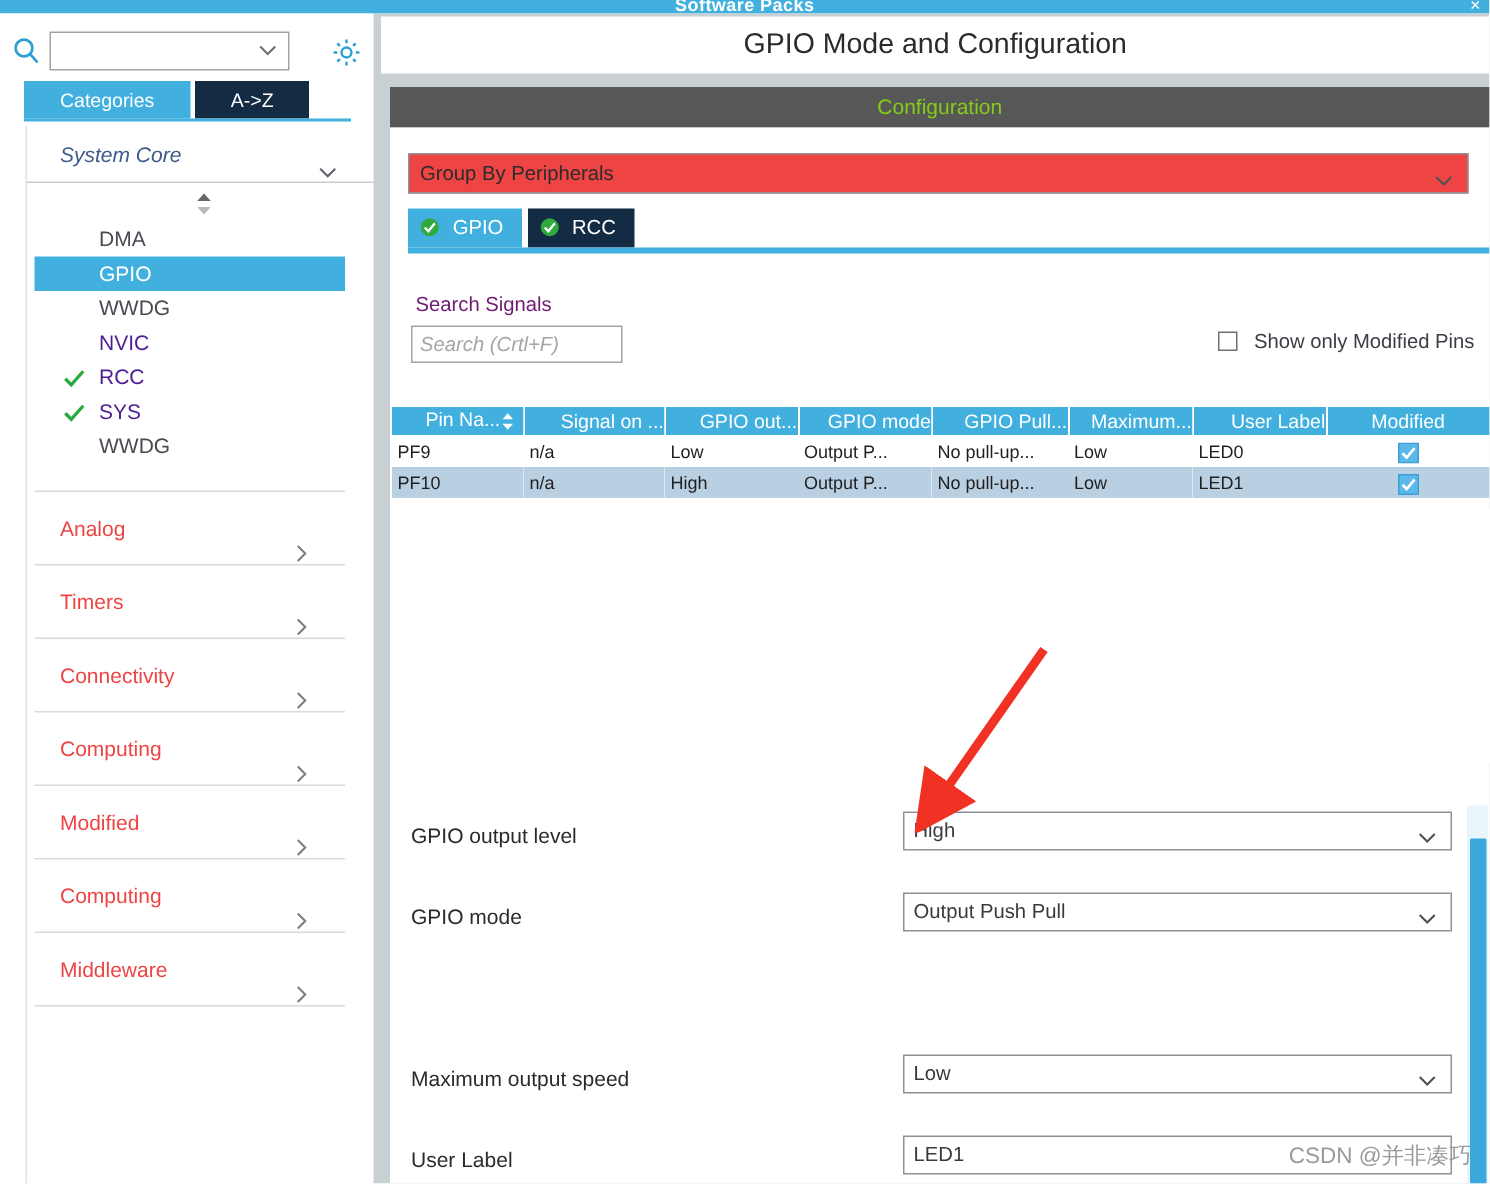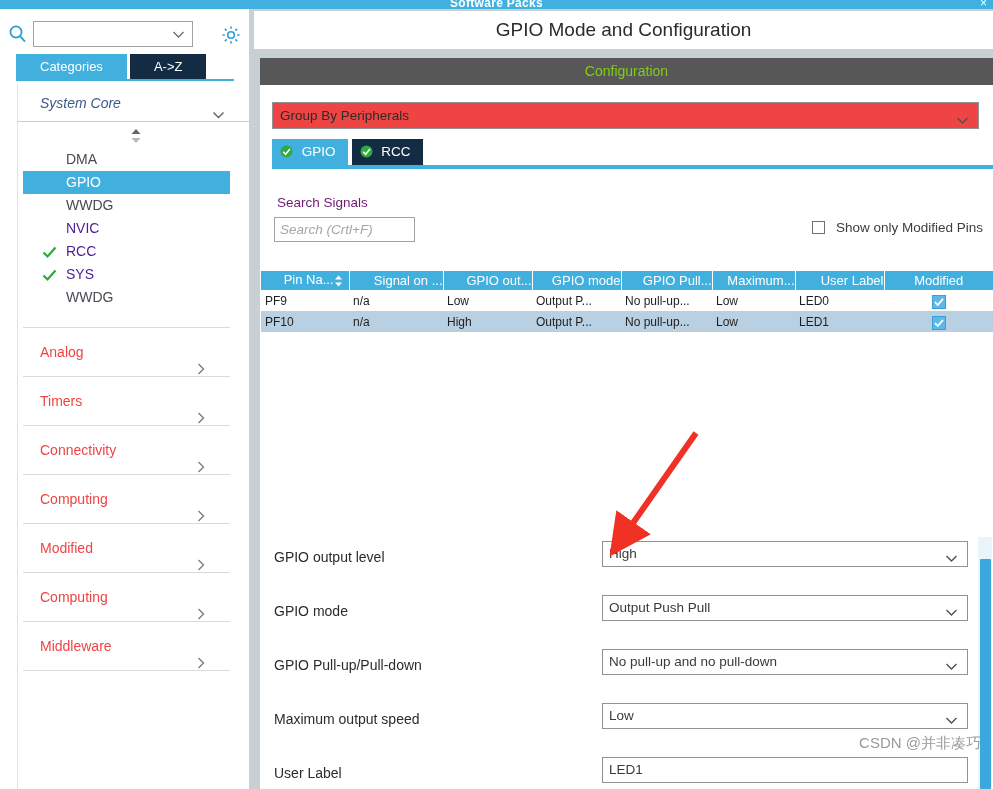--- a/index.html
+++ b/index.html
@@ -211,21 +211,21 @@
     background: #3aa7dd; border-radius: 1px;
   }
 
   
   .arrow-anno {
     position: absolute; left: 600px; top: 425px; width: 110px; height: 130px;
     pointer-events: none;
   }
 
   .watermark {
-    position: absolute; right: 12px; top: 734px;
+    position: absolute; right: 12px; top: 761px;
     font-size: 15px; color: #9a9a9a; white-space: nowrap;
   }
 </style>
 </head>
 <body>
 
 <div id="app">
 
   <div class="topbar">
     <div class="topbar-title">Software Packs</div>
@@ -518,31 +518,20 @@
         <div class="prop-ctrl">
           <span>Output Push Pull</span>
           <span class="chev">
             <svg width="13" height="13" viewBox="0 0 13 13">
                 <polyline points="1.5,4 6.5,9 11.5,4" fill="none" stroke="#4d5257" stroke-width="1.4"></polyline>
               </svg>
           </span>
         </div>
       </div>
 
-      <div class="prop-row" style="top:560px">
-        <div class="prop-label">GPIO Pull-up/Pull-down</div>
-        <div class="prop-ctrl">
-          <span>No pull-up and no pull-down</span>
-          <span class="chev">
-            <svg width="13" height="13" viewBox="0 0 13 13">
-                <polyline points="1.5,4 6.5,9 11.5,4" fill="none" stroke="#4d5257" stroke-width="1.4"></polyline>
-              </svg>
-          </span>
-        </div>
-      </div>
 
       <div class="prop-row" style="top:614px">
         <div class="prop-label">Maximum output speed</div>
         <div class="prop-ctrl">
           <span>Low</span>
           <span class="chev">
             <svg width="13" height="13" viewBox="0 0 13 13">
                 <polyline points="1.5,4 6.5,9 11.5,4" fill="none" stroke="#4d5257" stroke-width="1.4"></polyline>
               </svg>
           </span>

